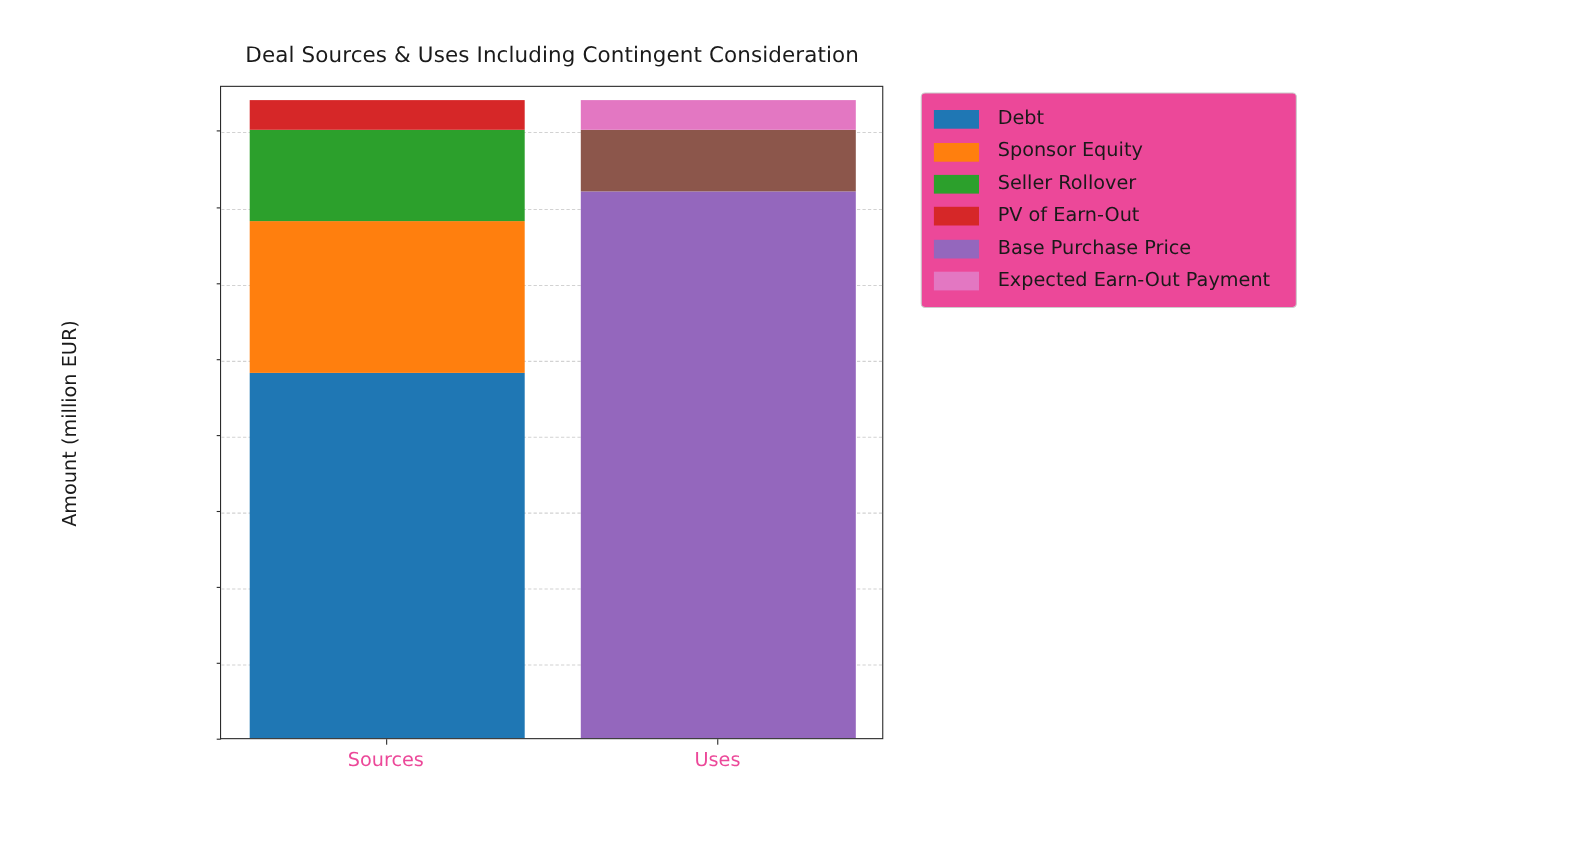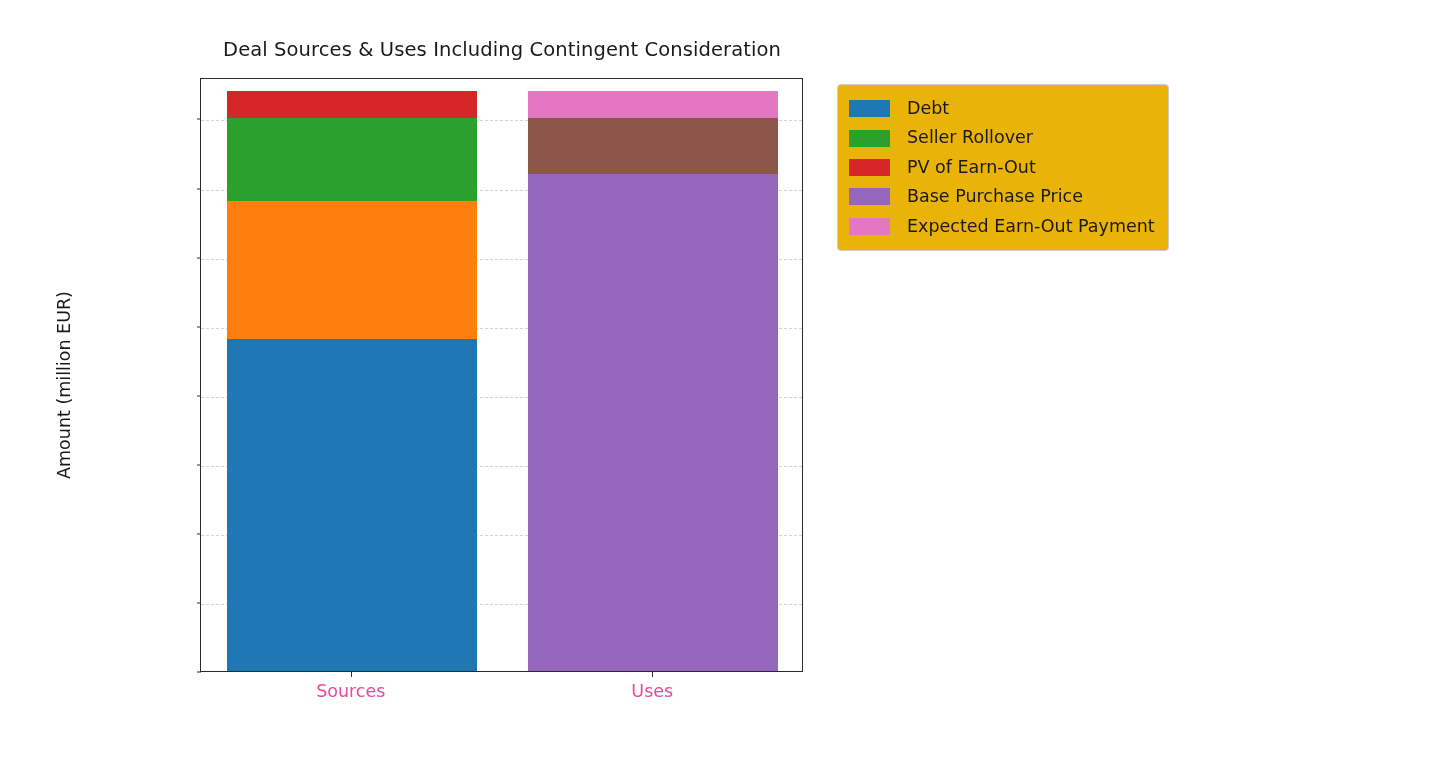--- a/index.html
+++ b/index.html
@@ -114,24 +114,24 @@
     font-size: 17.5px;
     color: #ec4899;
     white-space: nowrap;
   }
 
   
   #legend {
     position: absolute;
     left: 837px;
     top: 84px;
-    background: #eab308;
+    background: #ec4899;
     border: 1.1px solid #cccccc;
     border-radius: 4px;
-    padding: 9px 13px 9px 11px;
+    padding: 9px 23px 9px 11px;
     box-sizing: border-box;
   }
   .legend-item {
     display: flex;
     align-items: center;
     height: 29.4px;
   }
   .legend-swatch {
     width: 41px;
     height: 17px;
@@ -198,20 +198,24 @@
       <div class="x-tick-mark" style="left: 652.25px;"></div>
       <div class="x-tick-label" style="left: 652.25px;">Uses</div>
     </div>
 
   <div id="legend">
       <div class="legend-item">
         <span class="legend-swatch" style="background: rgb(31, 119, 180);"></span>
         <span class="legend-label">Debt</span>
       </div>
       <div class="legend-item">
+        <span class="legend-swatch" style="background: rgb(255, 127, 14);"></span>
+        <span class="legend-label">Sponsor Equity</span>
+      </div>
+      <div class="legend-item">
         <span class="legend-swatch" style="background: rgb(44, 160, 44);"></span>
         <span class="legend-label">Seller Rollover</span>
       </div>
       <div class="legend-item">
         <span class="legend-swatch" style="background: rgb(214, 39, 40);"></span>
         <span class="legend-label">PV of Earn-Out</span>
       </div>
       <div class="legend-item">
         <span class="legend-swatch" style="background: rgb(148, 103, 189);"></span>
         <span class="legend-label">Base Purchase Price</span>

